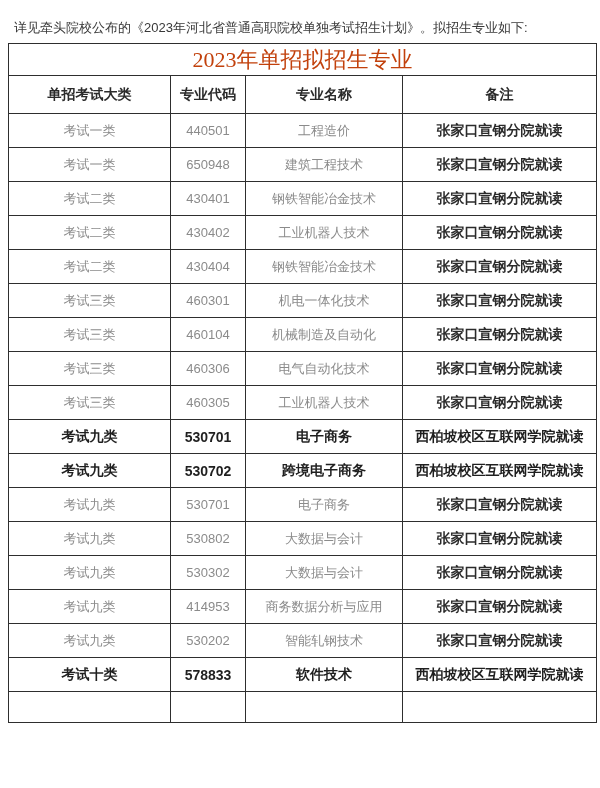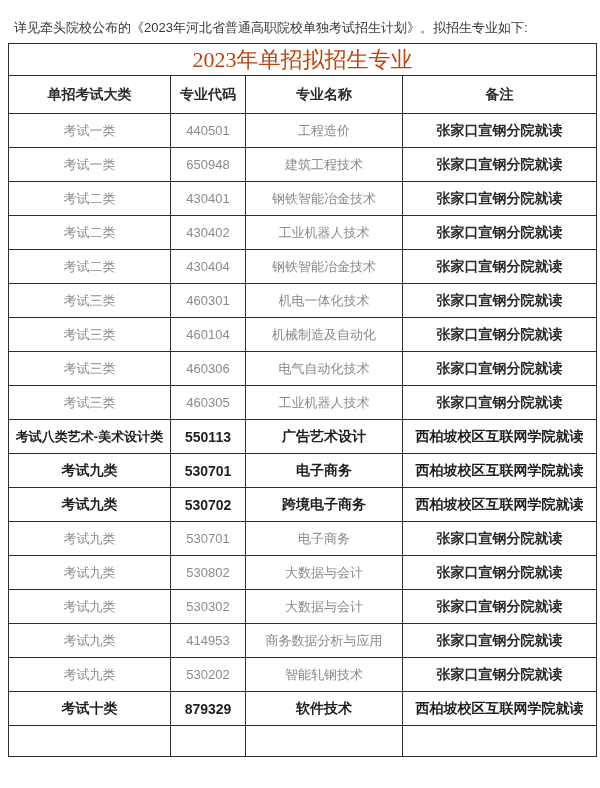--- a/index.html
+++ b/index.html
@@ -143,26 +143,20 @@
         <td class="major-cell">电气自动化技术</td>
         <td class="remark-cell">张家口宣钢分院就读</td>
       </tr>
       <tr>
         <td class="category-cell">考试三类</td>
         <td class="code-cell">460305</td>
         <td class="major-cell">工业机器人技术</td>
         <td class="remark-cell">张家口宣钢分院就读</td>
       </tr>
       <tr class="bold-row">
-        <td class="category-cell category-cell-long">考试八类艺术-美术设计类</td>
-        <td class="code-cell">550113</td>
-        <td class="major-cell">广告艺术设计</td>
-        <td class="remark-cell">西柏坡校区互联网学院就读</td>
-      </tr>
-      <tr class="bold-row">
         <td class="category-cell">考试九类</td>
         <td class="code-cell">530701</td>
         <td class="major-cell">电子商务</td>
         <td class="remark-cell">西柏坡校区互联网学院就读</td>
       </tr>
       <tr class="bold-row">
         <td class="category-cell">考试九类</td>
         <td class="code-cell">530702</td>
         <td class="major-cell">跨境电子商务</td>
         <td class="remark-cell">西柏坡校区互联网学院就读</td>
@@ -192,21 +186,21 @@
         <td class="remark-cell">张家口宣钢分院就读</td>
       </tr>
       <tr>
         <td class="category-cell">考试九类</td>
         <td class="code-cell">530202</td>
         <td class="major-cell">智能轧钢技术</td>
         <td class="remark-cell">张家口宣钢分院就读</td>
       </tr>
       <tr class="bold-row">
         <td class="category-cell">考试十类</td>
-        <td class="code-cell">879329</td>
+        <td class="code-cell">578833</td>
         <td class="major-cell">软件技术</td>
         <td class="remark-cell">西柏坡校区互联网学院就读</td>
       </tr>
       <tr class="partial-row">
         <td></td>
         <td></td>
         <td></td>
         <td></td>
       </tr>
     </tbody>

